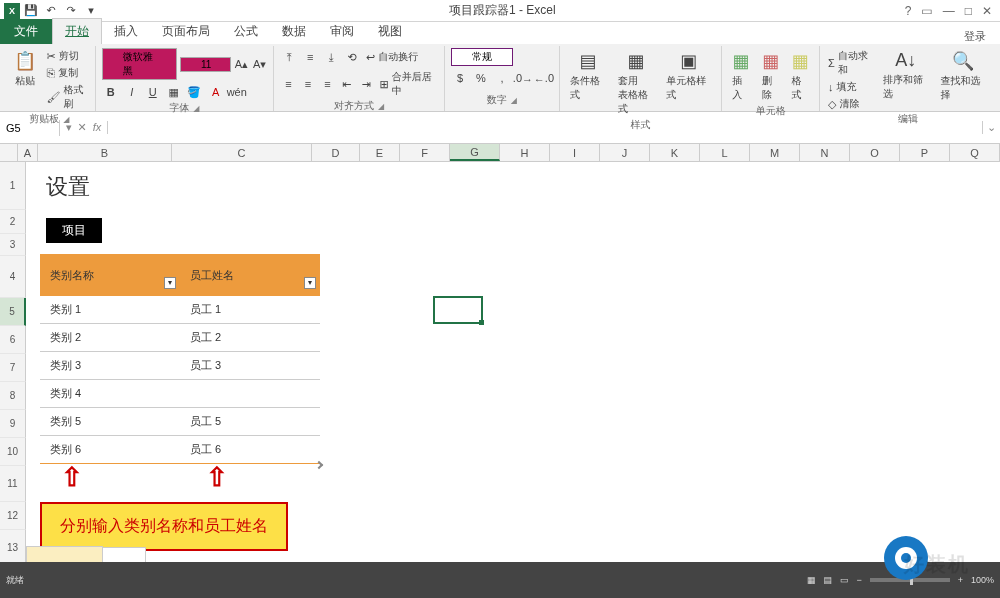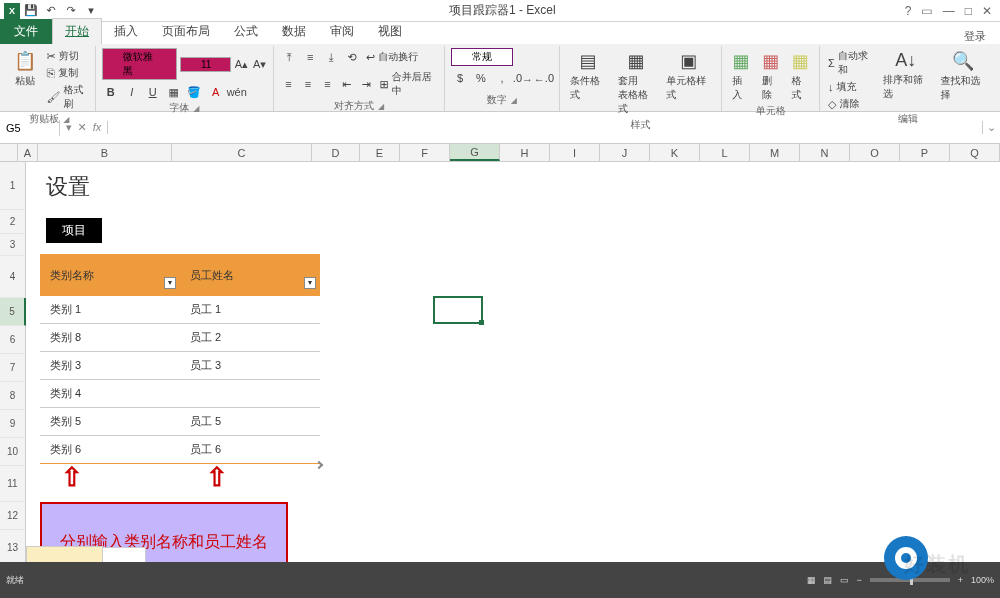--- a/index.html
+++ b/index.html
@@ -68,21 +68,21 @@
 .data-row:last-child{border-bottom:1px solid #ed9b3d;}
 .data-cell{flex:1;padding-left:10px;display:flex;align-items:center;font-size:11px;color:#333;}
 .data-handle{position:absolute;left:290px;top:300px;width:6px;height:6px;border-right:2px solid #888;border-bottom:2px solid #888;transform:rotate(-45deg);}
 
 
 .sel-cell{position:absolute;border:2px solid #217346;background:#fff;}
 .sel-cell::after{content:"";position:absolute;right:-3px;bottom:-3px;width:5px;height:5px;background:#217346;}
 
 
 .arrow{position:absolute;color:#c00;font-size:26px;font-weight:bold;}
-.callout{position:absolute;border:2px solid #c00;padding:28px 18px;color:#c00;font-size:16px;background:#c4b5fd;}
+.callout{position:absolute;border:2px solid #c00;padding:12px 18px;color:#c00;font-size:16px;background:#fde047;}
 
 
 .sheet-tabs{position:absolute;bottom:14px;left:0;right:0;height:20px;background:#fff;border-top:1px solid #ccc;display:flex;align-items:center;font-size:11px;}
 .st-nav{padding:0 6px;color:#888;display:flex;gap:4px;}
 .st-tab{padding:20px 10px;border:1px solid #ccc;border-bottom:none;background:#fff;margin-left:-1px;}
 .st-tab.active{background:#fbeec1;color:#555;border-bottom:2px solid #217346;}
 .st-tab.current{background:#fff;color:#217346;text-decoration:underline;}
 .st-add{margin-left:6px;width:16px;height:16px;border:1px solid #aaa;border-radius:50%;display:flex;align-items:center;justify-content:center;}
 .st-scroll{margin-left:auto;width:380px;height:14px;display:flex;align-items:center;}
 .st-scroll .track{flex:1;background:#eee;height:12px;border:1px solid #ccc;position:relative;}
@@ -368,21 +368,21 @@
       <div class="hdr-row">
         <div class="hdr-cell"><span>类别名称</span><span class="drop">▾</span></div>
         <div class="hdr-cell"><span>员工姓名</span><span class="drop">▾</span></div>
       </div>
       <div class="data-tbl" id="datatbl">
           <div class="data-row">
             <div class="data-cell">类别 1</div>
             <div class="data-cell">员工 1</div>
           </div>
           <div class="data-row">
-            <div class="data-cell">类别 8</div>
+            <div class="data-cell">类别 2</div>
             <div class="data-cell">员工 2</div>
           </div>
           <div class="data-row">
             <div class="data-cell">类别 3</div>
             <div class="data-cell">员工 3</div>
           </div>
           <div class="data-row">
             <div class="data-cell">类别 4</div>
           </div>
           <div class="data-row">

